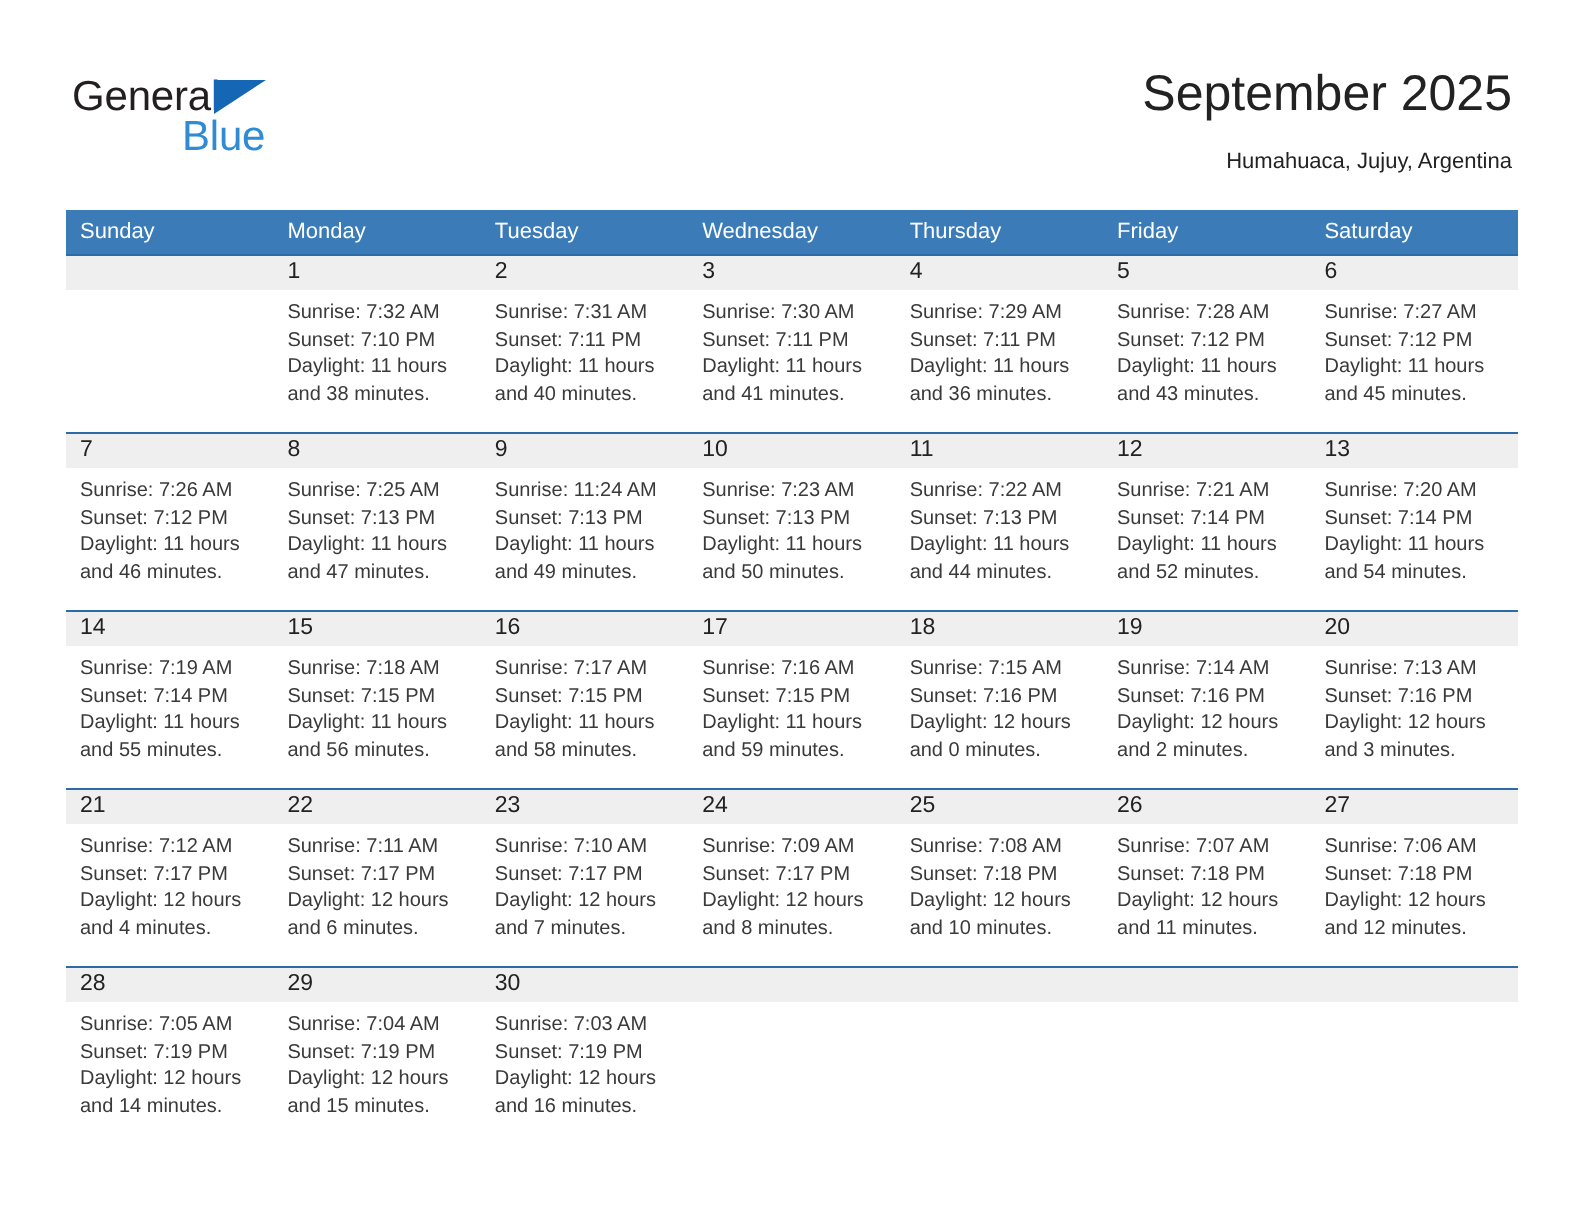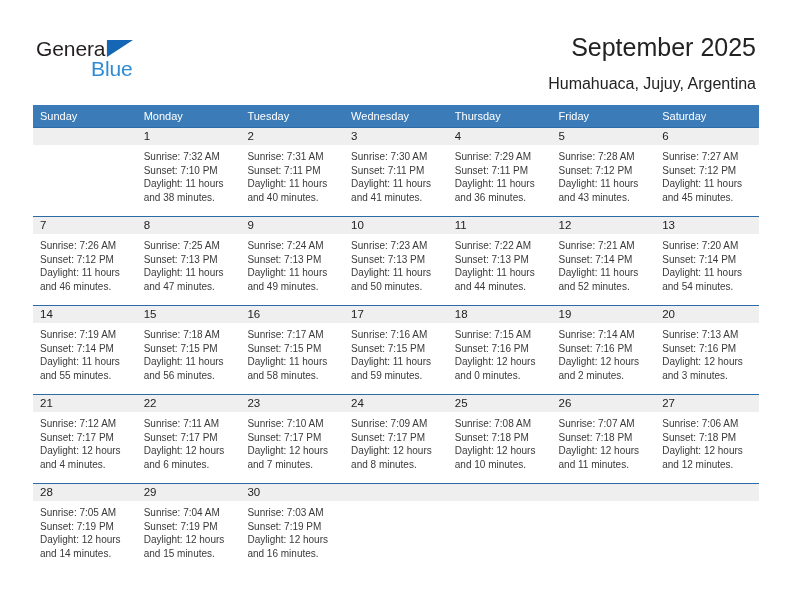--- a/index.html
+++ b/index.html
@@ -70,21 +70,21 @@
     font-size: 25px;
     color: #222222;
     text-align: center;
     white-space: nowrap;
     font-weight: normal;
   }
   .subtitle {
     position: absolute;
     right: 36px;
     top: 75px;
-    font-size: 16px;
+    font-size: 11px;
     color: #222222;
     text-align: left;
     white-space: nowrap;
   }
 
   
   .calendar {
     position: absolute;
     left: 33px;
     top: 105px;
@@ -265,21 +265,21 @@
                 <div>Sunset: 7:13 PM</div>
                 <div>Daylight: 11 hours</div>
                 <div>and 47 minutes.</div>
               </div>
             </div>
           </td>
           <td>
             <div class="daycell">
               <div class="daynum-band">9</div>
               <div class="daybody">
-                <div>Sunrise: 7:24 AM</div>
+                <div>Sunrise: 11:24 AM</div>
                 <div>Sunset: 7:13 PM</div>
                 <div>Daylight: 11 hours</div>
                 <div>and 49 minutes.</div>
               </div>
             </div>
           </td>
           <td>
             <div class="daycell">
               <div class="daynum-band">10</div>
               <div class="daybody">

